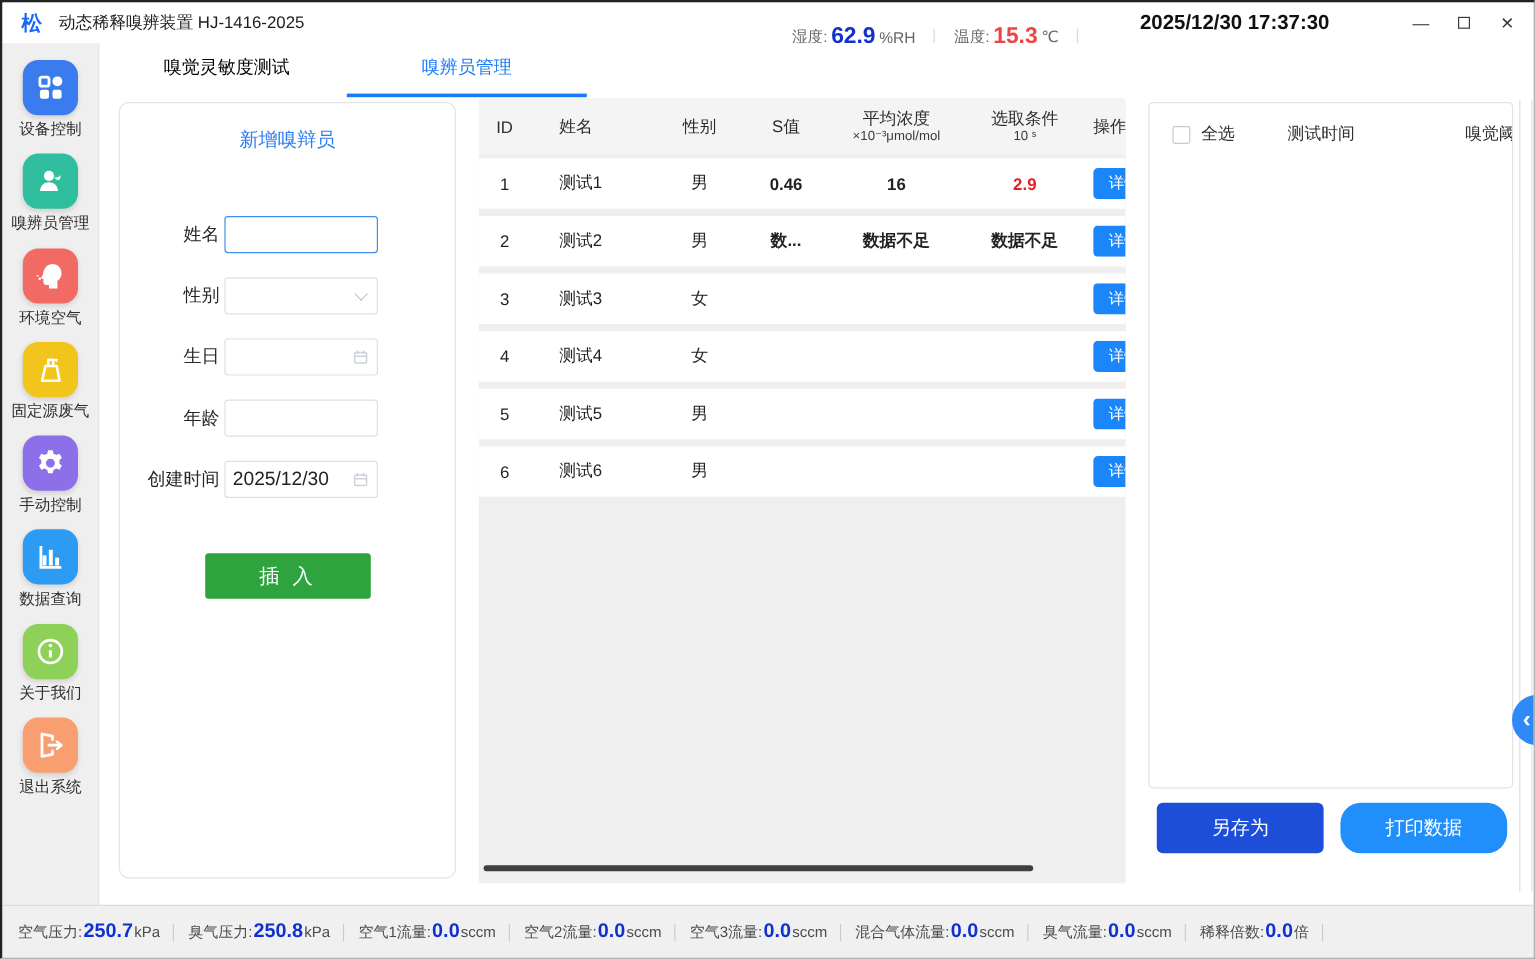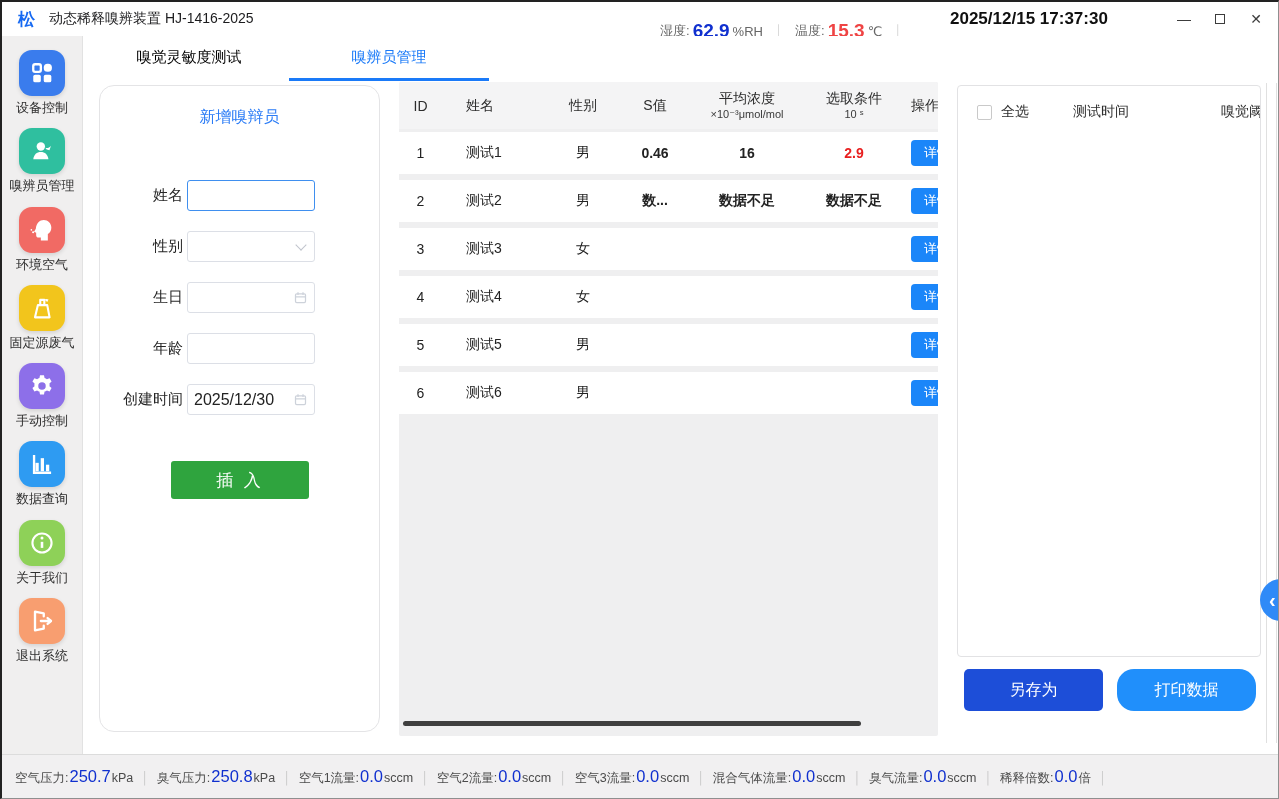--- a/index.html
+++ b/index.html
@@ -36,21 +36,21 @@
 
   
   .main{position:absolute;top:34px;left:81px;right:0;bottom:44px;background:#fff;}
   .tabbar{position:absolute;top:0;left:6px;height:45px;display:flex;}
   .tab{width:200px;text-align:center;line-height:42px;font-size:15px;color:#000000;cursor:pointer;
     border-bottom:3px solid transparent;}
   .tab.active{color:#1a7af8;border-bottom-color:#1a7af8;}
 
   
   .form-panel{position:absolute;left:16px;top:49px;width:281px;height:647px;background:#fff;
-    border:1px solid #e4e4e6;border-radius:15px;}
+    border:1px solid #e4e4e6;border-radius:8px;}
   .form-title{margin-top:21px;text-align:center;font-size:16px;color:#2b7cf6;}
   .form-rows{margin-top:52px;}
   .form-row{display:flex;align-items:center;justify-content:flex-end;padding-right:64px;
     margin-bottom:20px;height:31px;}
   .form-label{font-size:15px;color:#262626;margin-right:4px;white-space:nowrap;}
   .form-input{width:128px;height:31px;border:1px solid #dcdfe6;border-radius:3px;background:#fff;
     display:flex;align-items:center;padding:0 6px;cursor:text;}
   .form-input.focused{border-color:#3f8fef;}
   .form-input .val{font-size:16px;color:#222;white-space:nowrap;}
   .suffix{margin-left:auto;display:flex;align-items:center;}
@@ -93,21 +93,21 @@
   .v-line{position:absolute;top:47px;width:1px;height:660px;background:#e0e0e0;}
   .panel-toggle{position:absolute;left:1177px;top:543px;width:42px;height:42px;border-radius:50%;
     background:#2f8af7;color:#fff;display:flex;align-items:center;padding-left:9px;cursor:pointer;
     font-size:20px;font-weight:700;}
 
   
   .statusbar{position:absolute;left:0;right:0;bottom:0;height:44px;background:#f1f0f1;
     border-top:1px solid #dcdcdc;display:flex;align-items:center;padding-left:13px;}
   .sb-item{display:flex;align-items:baseline;white-space:nowrap;}
   .sb-label{font-size:12.5px;color:#4b4b4b;}
-  .sb-value{font-size:16.5px;font-weight:400;margin:0 1px;}
+  .sb-value{font-size:16.5px;font-weight:700;margin:0 1px;}
   .sb-unit{font-size:12.5px;color:#4b4b4b;}
   .sb-div{color:#c8c8c8;margin:0 8px;font-size:12px;}
 </style>
 </head>
 <body>
 
 <div class="window">
 
   <div class="titlebar">
     <div class="tb-left">
@@ -117,21 +117,21 @@
     <div class="tb-env">
       <span class="lbl">湿度:</span>
       <span class="val" style="color: rgb(16, 48, 207);">62.9</span>
       <span class="unit">%RH</span>
       <span class="tb-divider">│</span>
       <span class="lbl">温度:</span>
       <span class="val" style="color: #ef4444;">15.3</span>
       <span class="unit">℃</span>
       <span class="tb-divider">│</span>
     </div>
-    <div class="tb-date">2025/12/15 17:37:30</div>
+    <div class="tb-date">2025/12/30 17:37:30</div>
     <div class="tb-controls">
       <span class="tb-btn">—</span>
       <span class="tb-btn">
           <span class="tb-max-box"></span>
         </span>
       <span class="tb-btn">✕</span>
     </div>
   </div>
 
   <div class="sidebar">

